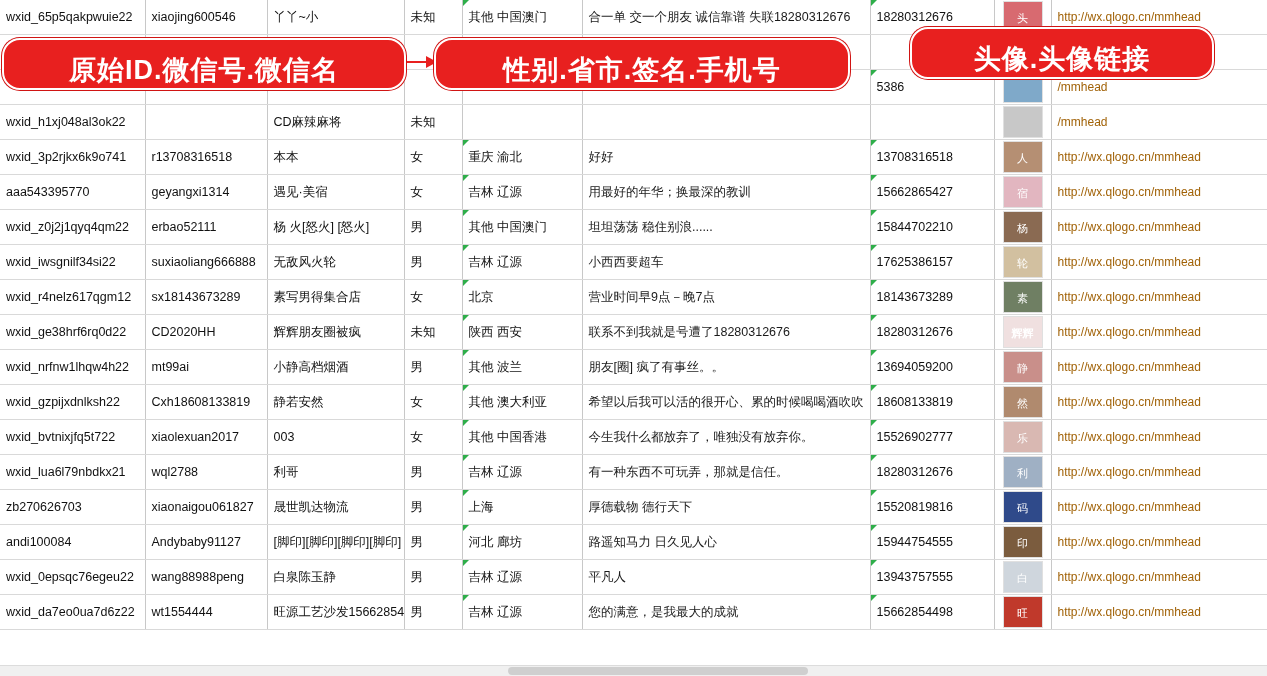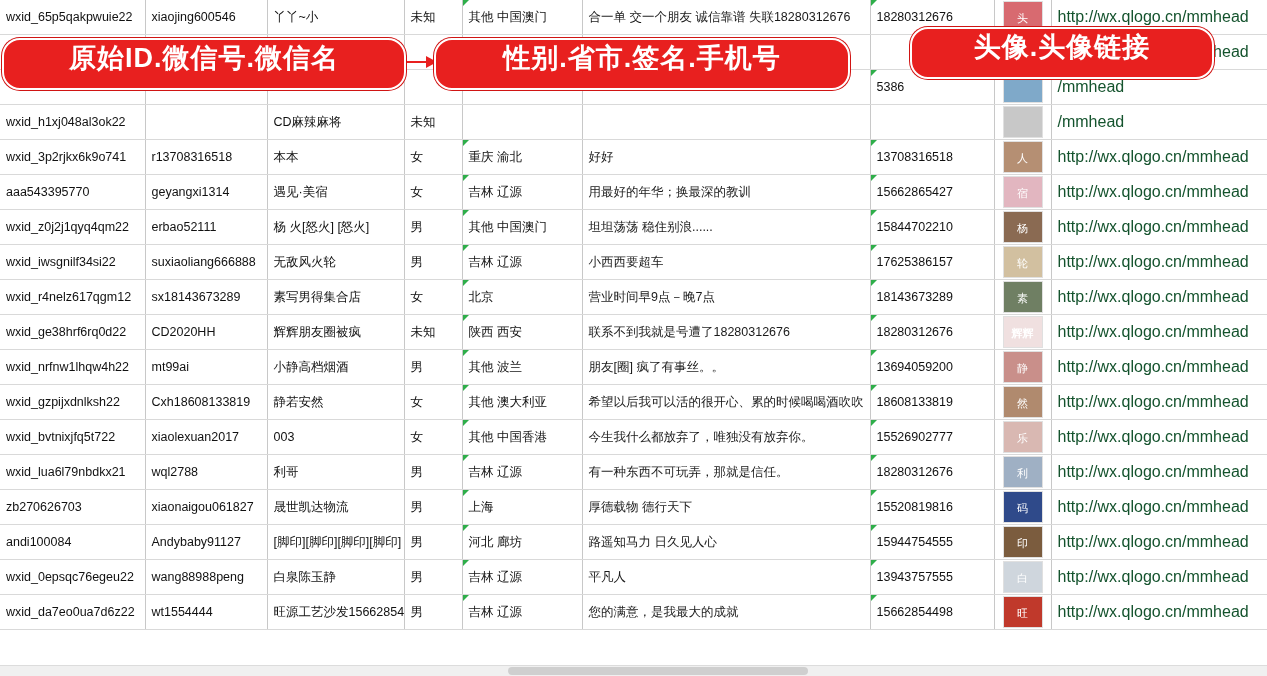--- a/index.html
+++ b/index.html
@@ -48,21 +48,21 @@
   col.c-name    { width: 137px; }
   col.c-sex     { width: 58px; }
   col.c-prov    { width: 120px; }
   col.c-sign    { width: 288px; }
   col.c-phone   { width: 124px; }
   col.c-avatar  { width: 57px; }
   col.c-link    { width: 216px; }
 
   td.col-id { padding-left: 4px; }
   td.col-sign { color: #1a1a1a; }
-  td.col-link { color: #14532d; font-size: 16px; }
+  td.col-link { color: #a16207; font-size: 12px; }
   td.col-avatar { padding: 0; text-align: center; }
 
   
   .avatar {
     display: inline-block;
     width: 40px;
     height: 32px;
     line-height: 32px;
     text-align: center;
     font-size: 11px;
@@ -89,21 +89,21 @@
   .banner {
     position: absolute;
     background: #e8201f;
     color: #ffffff;
     font-weight: bold;
     border-radius: 18px;
     border: 2px solid #ffffff;
     box-shadow: 0 0 0 1px #d01413;
     letter-spacing: 1px;
     display: flex;
-    align-items: flex-start;
+    align-items: flex-end;
     justify-content: center;
     font-family: "Liberation Sans", sans-serif;
     white-space: nowrap;
   }
   .banner .txt { display: block; }
 
   #banner-left {
     left: 2px;
     top: 38px;
     width: 400px;

